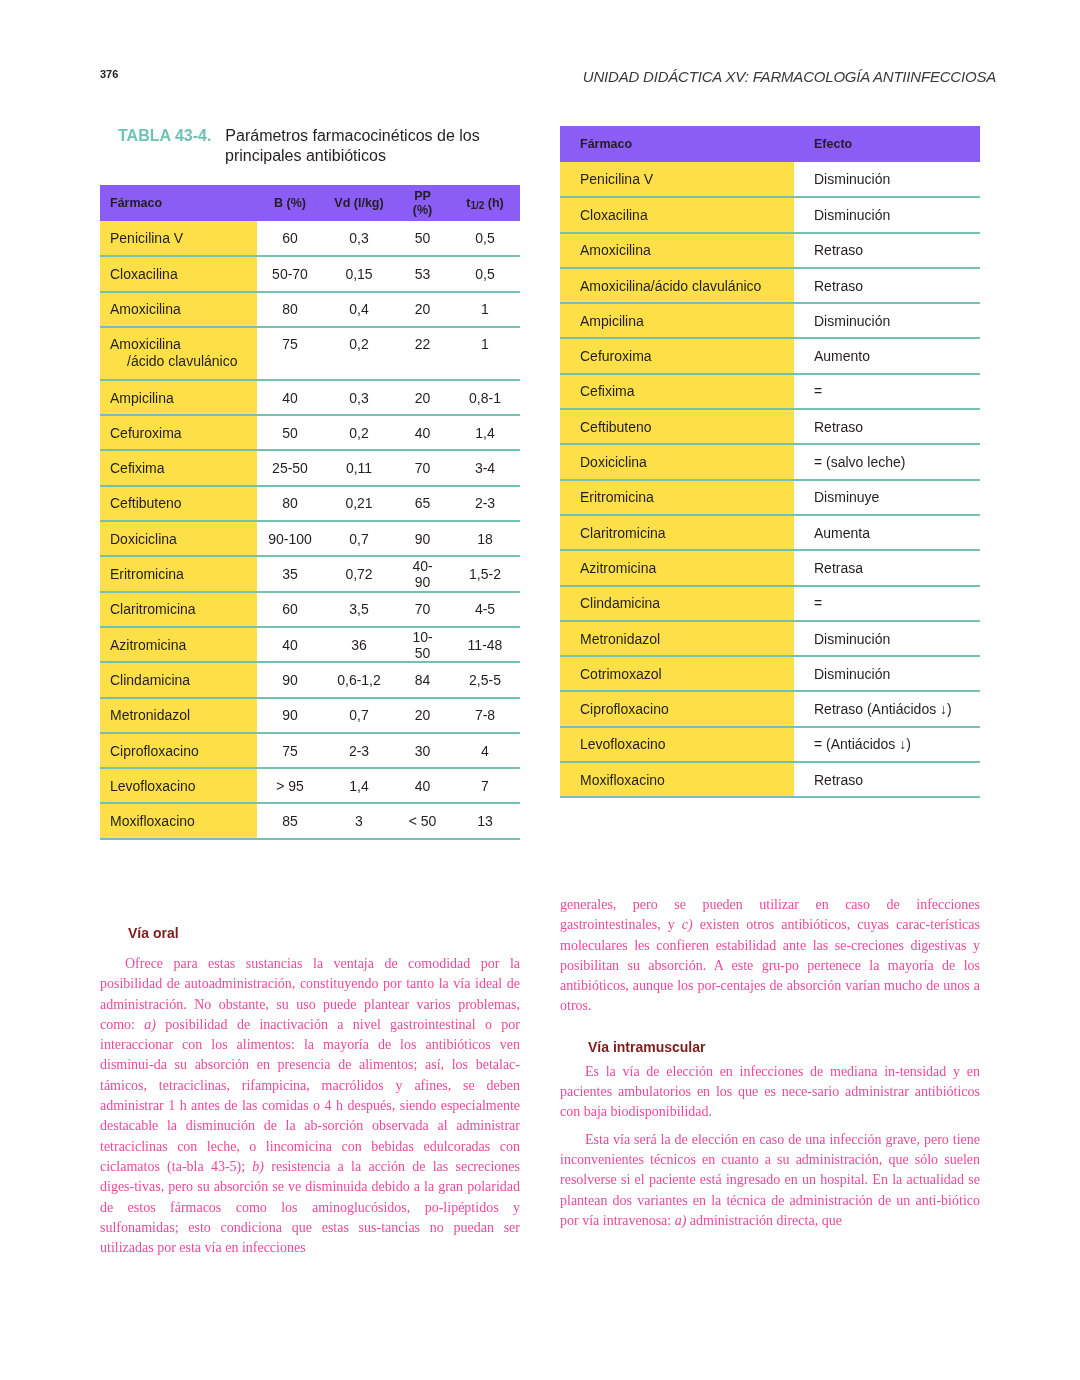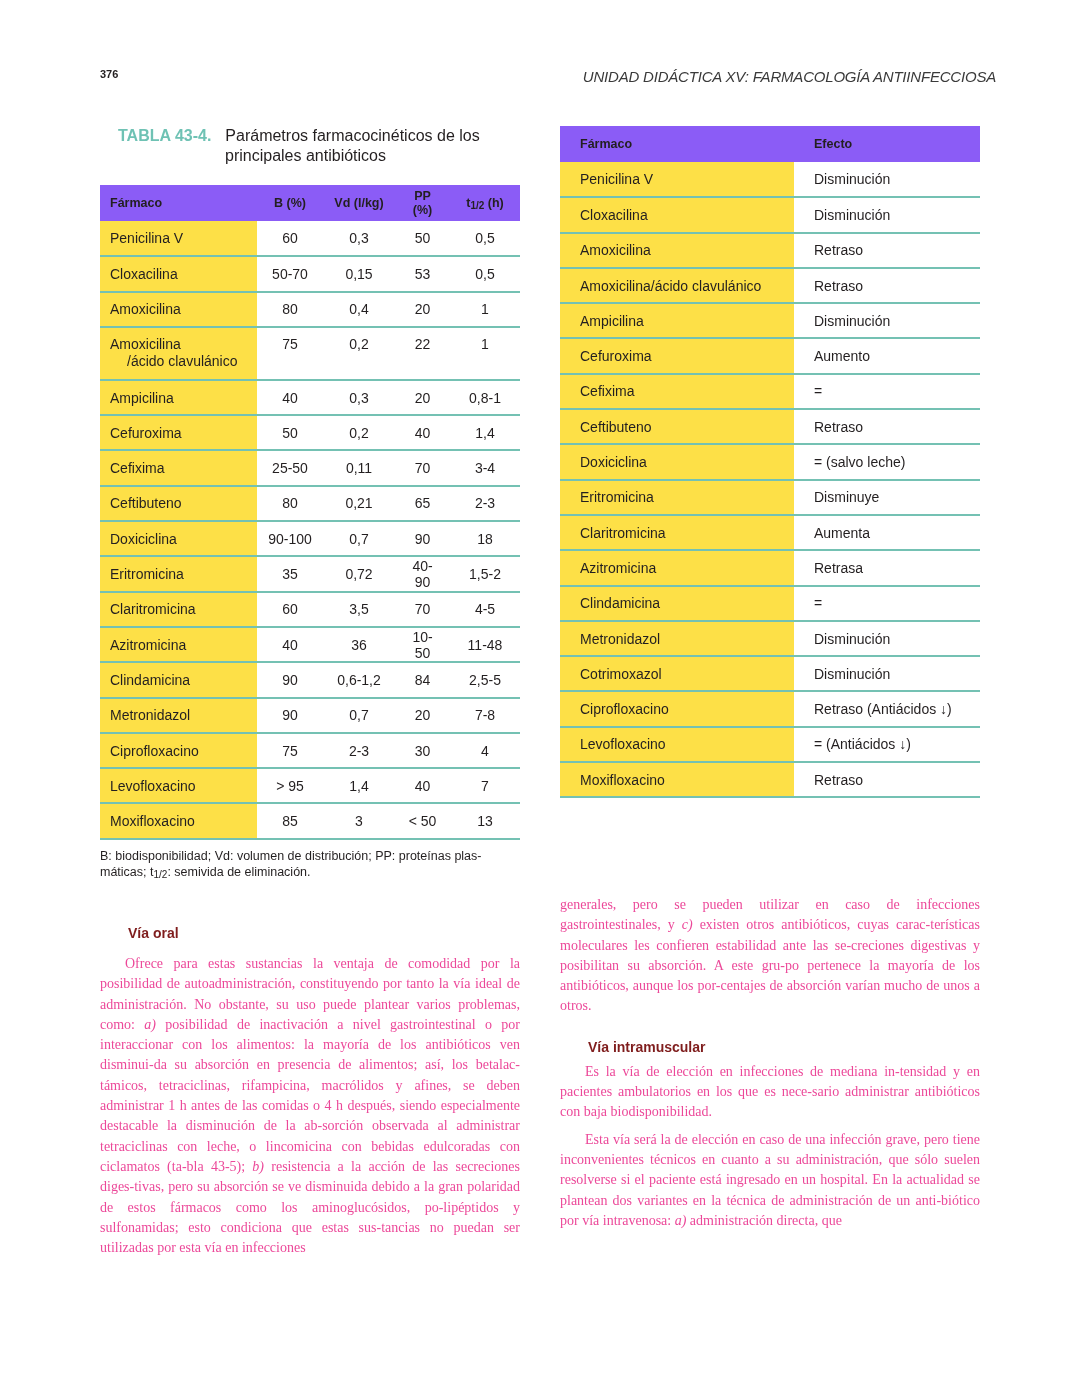--- a/index.html
+++ b/index.html
@@ -199,21 +199,20 @@
       <tr>
           <td class="drug">Moxifloxacino</td>
           <td class="num">85</td>
           <td class="num">3</td>
           <td class="num">&lt; 50</td>
           <td class="num">13</td>
         </tr>
     </tbody>
   </table>
 
-  <div class="table-note"><span>B: biodisponibilidad; Vd: volumen de distribución; PP: proteínas plas-máticas; t</span><span class="sub">1/2</span><span>: semivida de eliminación.</span></div>
 </div>
 
 <div class="col col-left" style="top:925px;">
   <div class="section-heading">Vía oral</div>
   <p class="body-text indent" style="margin-top:13px;"><span>Ofrece para estas sustancias la ventaja de comodidad por la posibilidad de autoadministración, constituyendo por tanto la vía ideal de administración. No obstante, su uso puede plantear varios problemas, como: </span><i>a)</i><span> posibilidad de inactivación a nivel gastrointestinal o por interaccionar con los alimentos: la mayoría de los antibióticos ven disminui-da su absorción en presencia de alimentos; así, los betalac-támicos, tetraciclinas, rifampicina, macrólidos y afines, se deben administrar 1 h antes de las comidas o 4 h después, siendo especialmente destacable la disminución de la ab-sorción observada al administrar tetraciclinas con leche, o lincomicina con bebidas edulcoradas con ciclamatos (ta-bla 43-5); </span><i>b)</i><span> resistencia a la acción de las secreciones diges-tivas, pero su absorción se ve disminuida debido a la gran polaridad de estos fármacos como los aminoglucósidos, po-lipéptidos y sulfonamidas; esto condiciona que estas sus-tancias no puedan ser utilizadas por esta vía en infecciones</span></p>
 </div>
 
 <div class="col col-right" style="top:126px;">
 
   <table class="data" id="t5">

